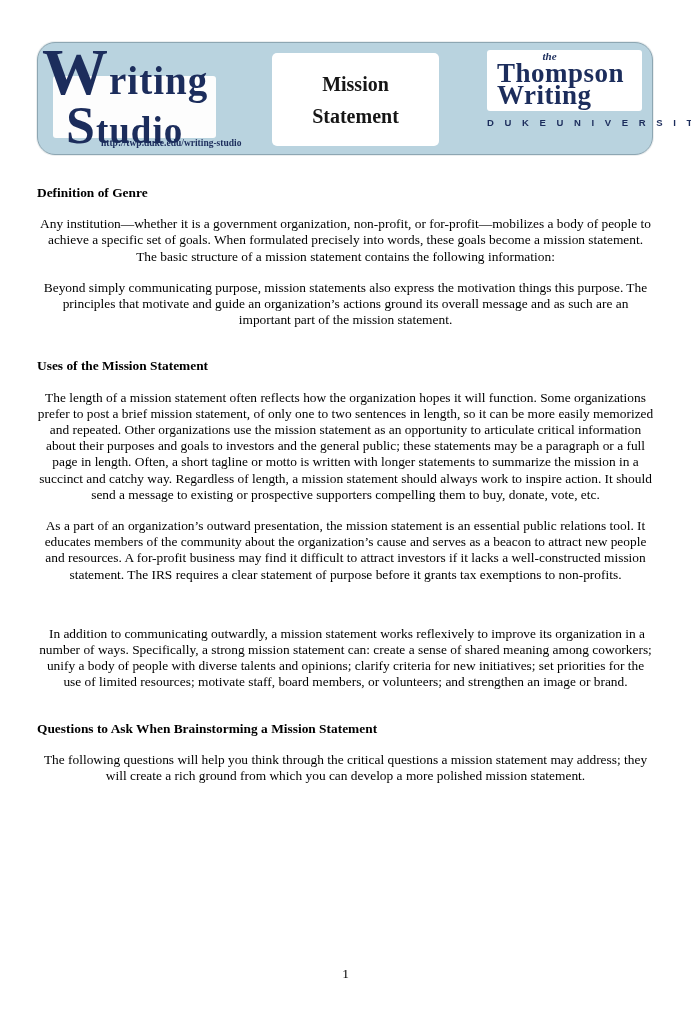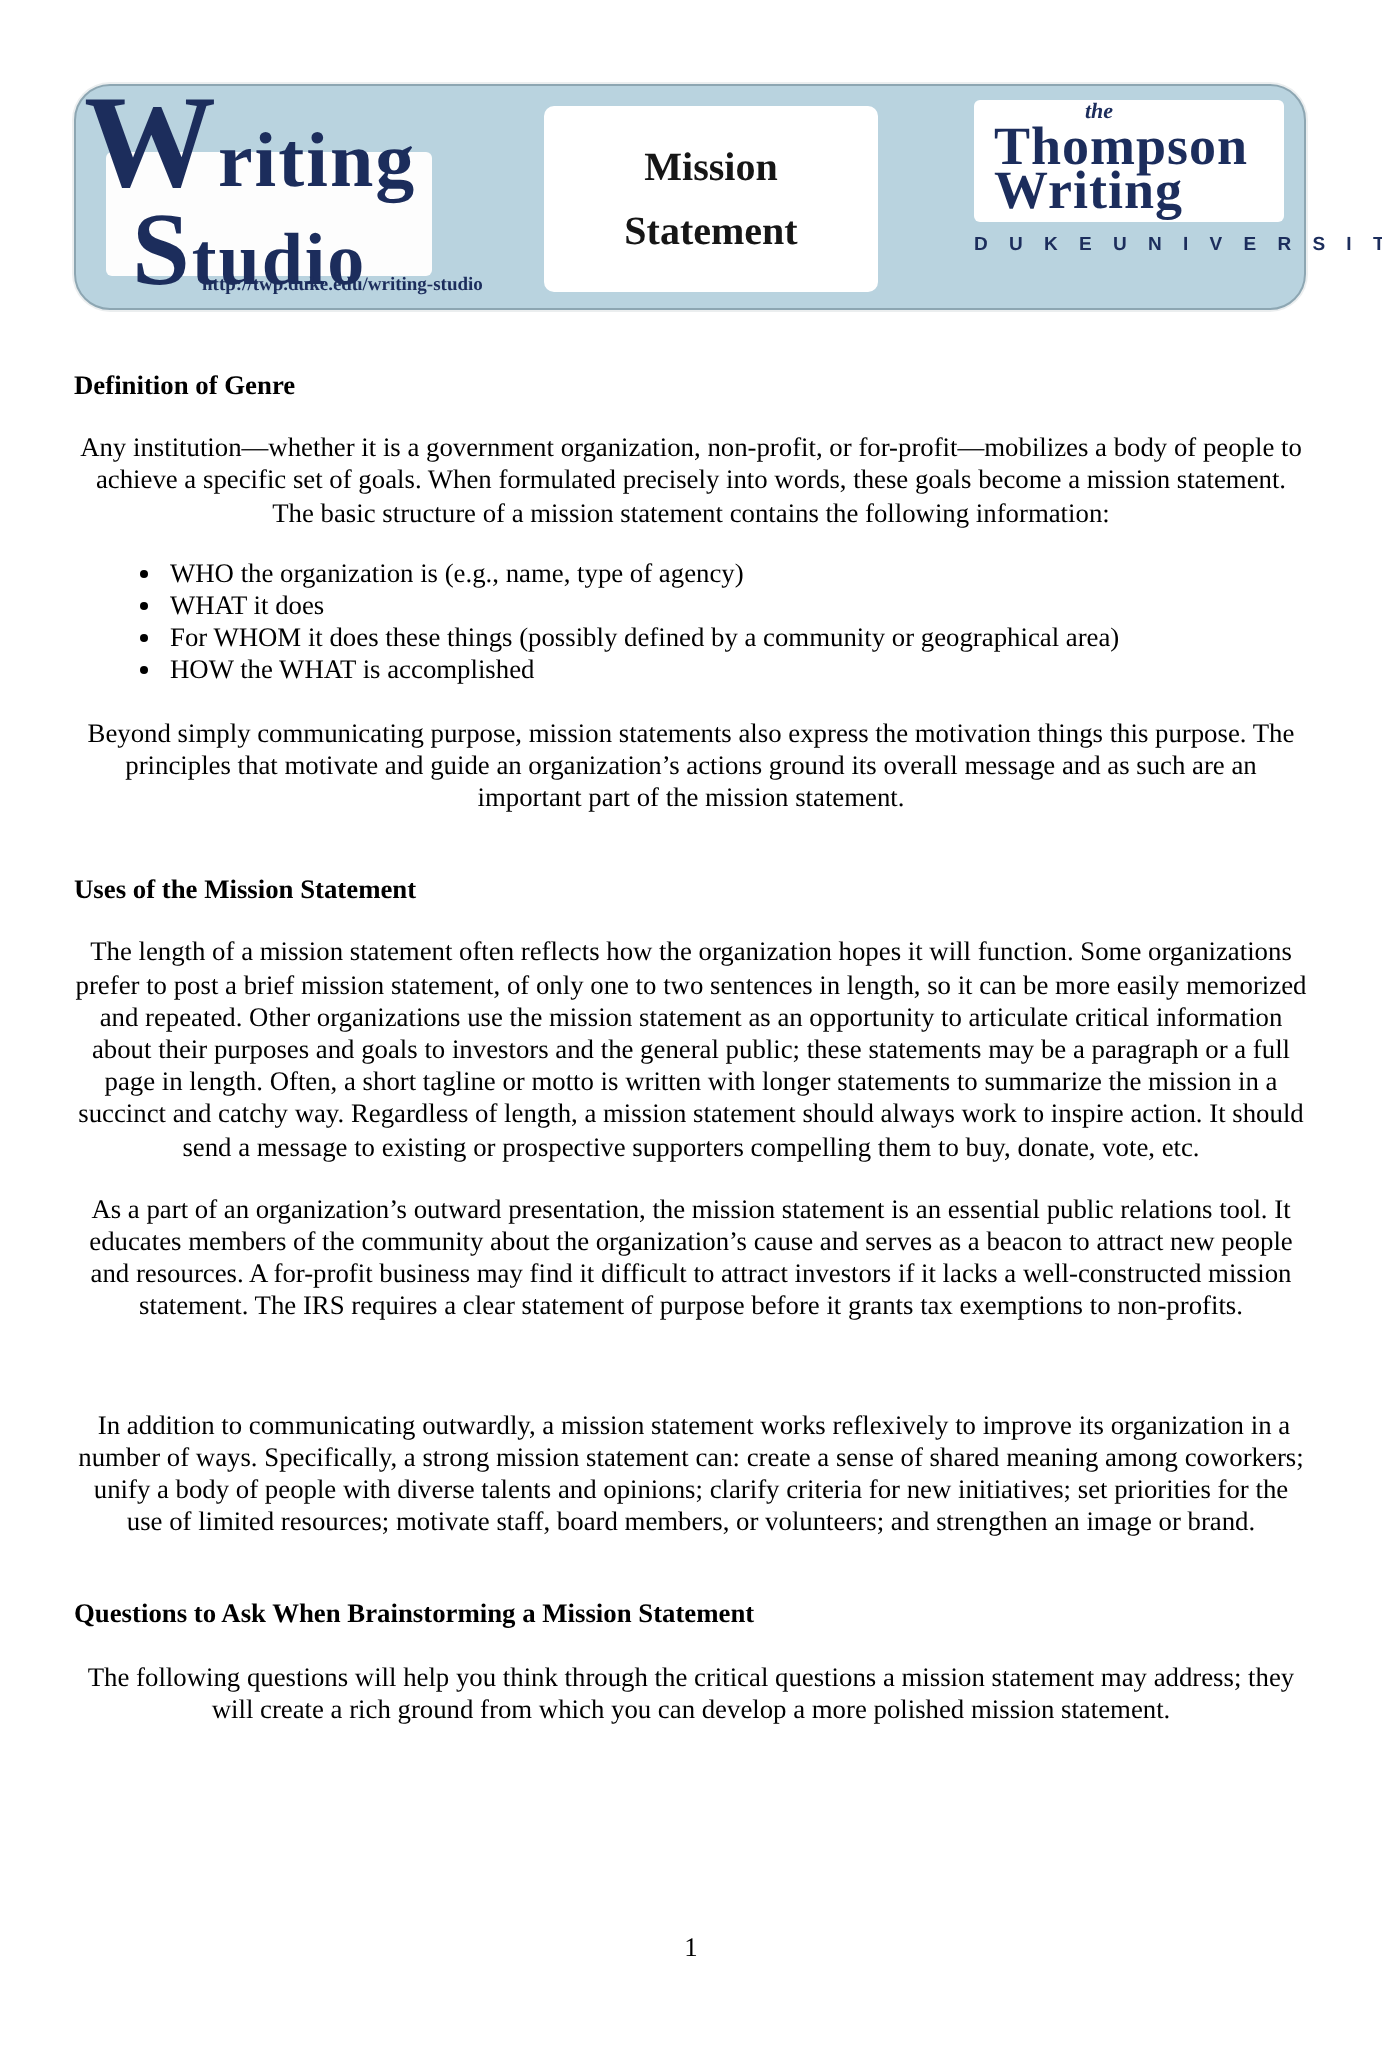--- a/index.html
+++ b/index.html
@@ -137,26 +137,20 @@
     </div>
 
   </div>
 
   <div class="content">
 
     <h3>Definition of Genre</h3>
 
     <p>Any institution—whether it is a government organization, non-profit, or for-profit—mobilizes a body of people to achieve a specific set of goals. When formulated precisely into words, these goals become a mission statement. The basic structure of a mission statement contains the following information:</p>
 
-    <ul>
-      <li>WHO the organization is (e.g., name, type of agency)</li>
-      <li>WHAT it does</li>
-      <li>For WHOM it does these things (possibly defined by a community or geographical area)</li>
-      <li>HOW the WHAT is accomplished</li>
-    </ul>
 
     <p>Beyond simply communicating purpose, mission statements also express the motivation things this purpose. The principles that motivate and guide an organization’s actions ground its overall message and as such are an important part of the mission statement.</p>
 
     <h3>Uses of the Mission Statement</h3>
 
     <p>The length of a mission statement often reflects how the organization hopes it will function. Some organizations prefer to post a brief mission statement, of only one to two sentences in length, so it can be more easily memorized and repeated. Other organizations use the mission statement as an opportunity to articulate critical information about their purposes and goals to investors and the general public; these statements may be a paragraph or a full page in length. Often, a short tagline or motto is written with longer statements to summarize the mission in a succinct and catchy way. Regardless of length, a mission statement should always work to inspire action. It should send a message to existing or prospective supporters compelling them to buy, donate, vote, etc.</p>
 
     <p>As a part of an organization’s outward presentation, the mission statement is an essential public relations tool. It educates members of the community about the organization’s cause and serves as a beacon to attract new people and resources. A for-profit business may find it difficult to attract investors if it lacks a well-constructed mission statement. The IRS requires a clear statement of purpose before it grants tax exemptions to non-profits.</p>
 
     <p class="extra-gap">In addition to communicating outwardly, a mission statement works reflexively to improve its organization in a number of ways. Specifically, a strong mission statement can: create a sense of shared meaning among coworkers; unify a body of people with diverse talents and opinions; clarify criteria for new initiatives; set priorities for the use of limited resources; motivate staff, board members, or volunteers; and strengthen an image or brand.</p>

